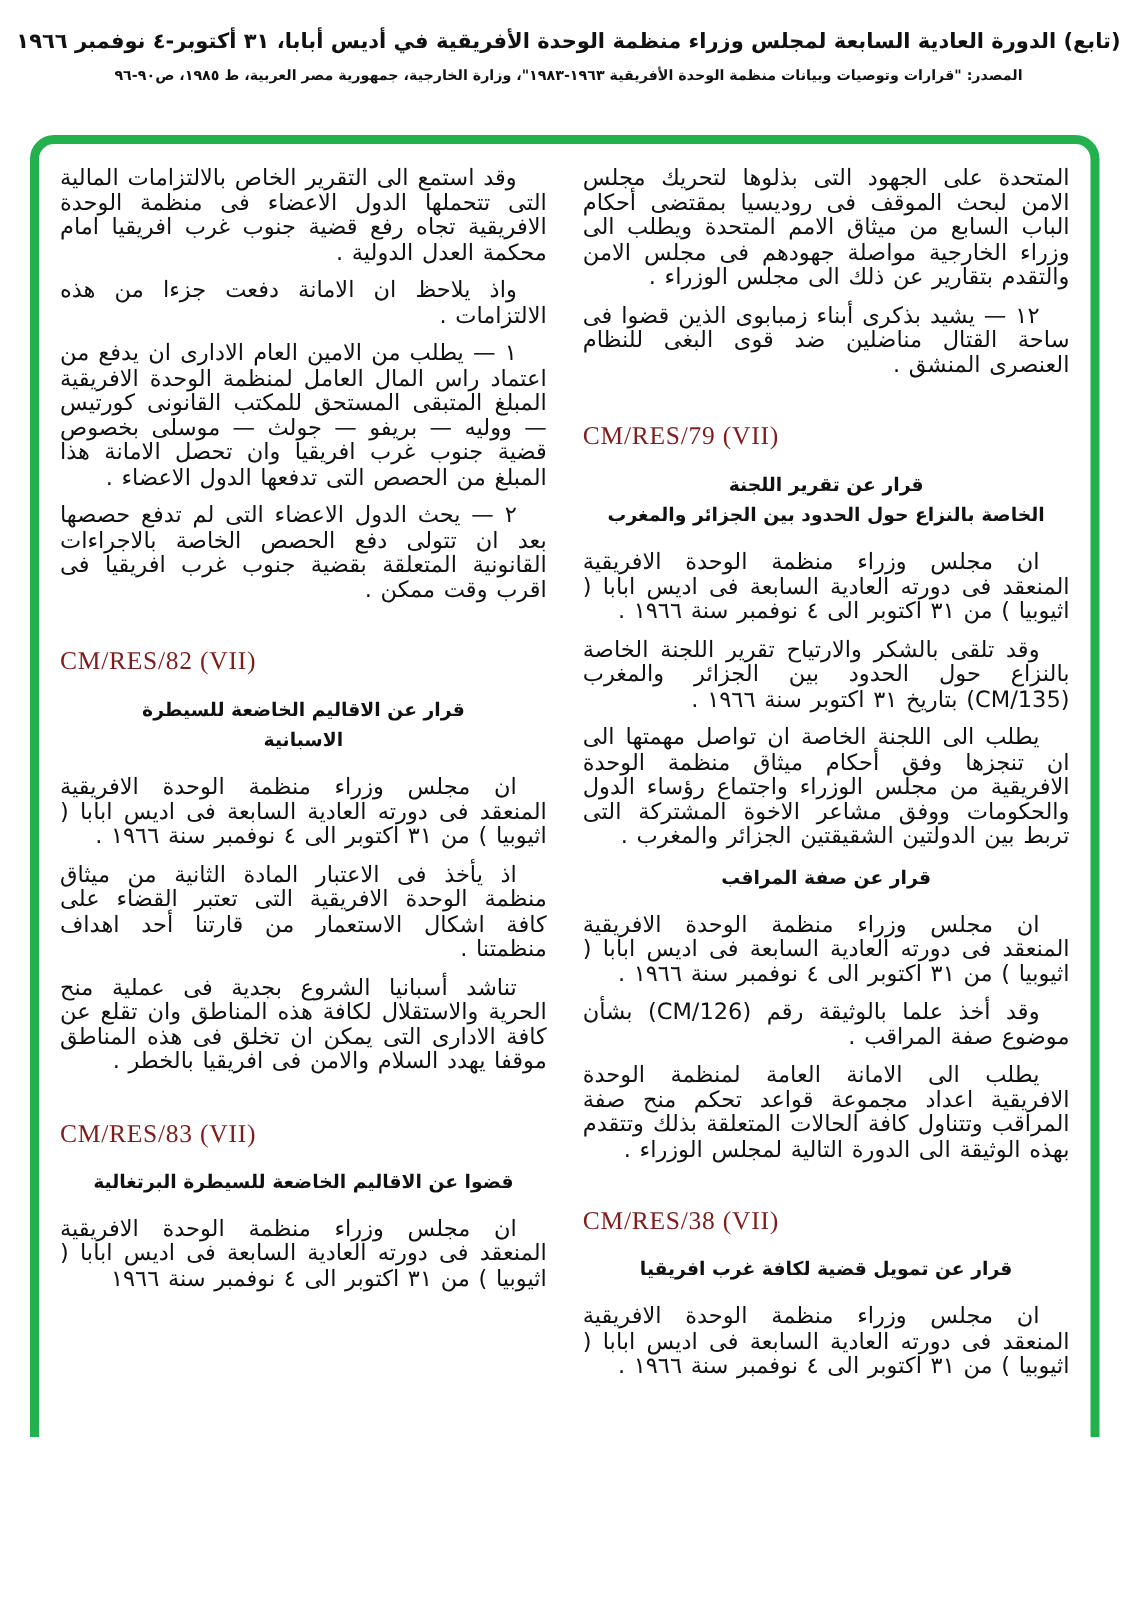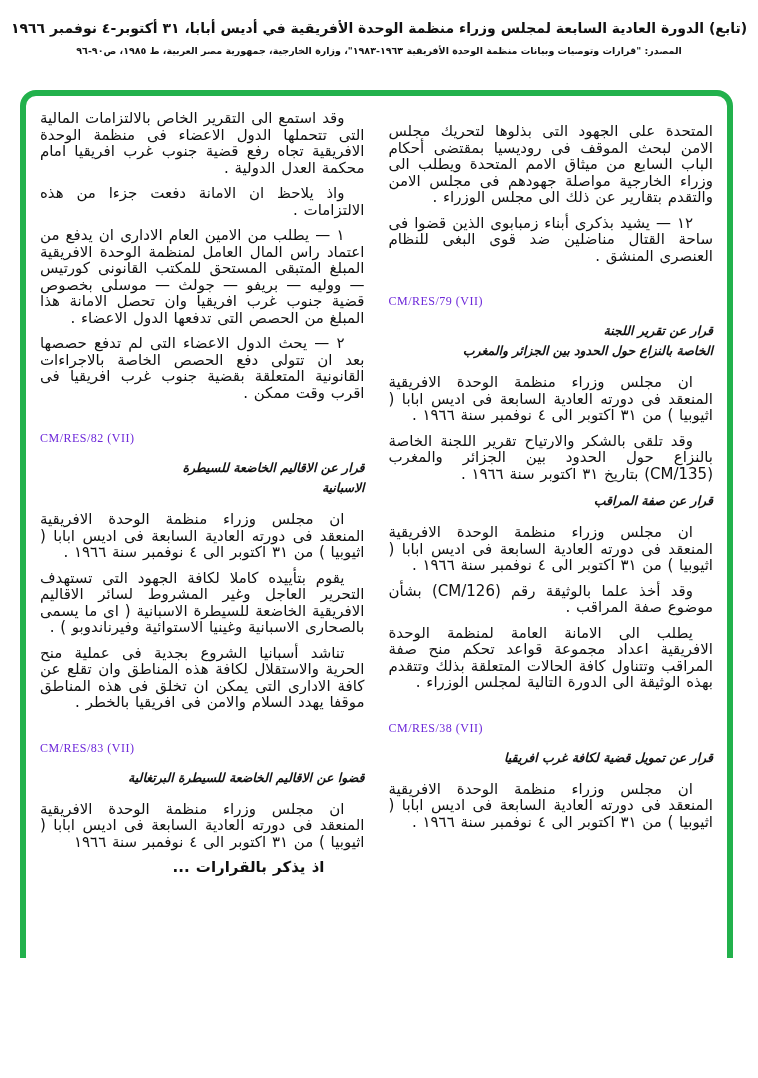--- a/index.html
+++ b/index.html
@@ -14,31 +14,31 @@
     position:absolute;left:20px;top:90px;width:713px;height:926px;
     box-sizing:border-box;border:6px solid #22b14c;border-radius:16px;
     padding:14px 14px 10px 14px;display:flex;gap:24px;direction:rtl;overflow:hidden;
   }
   .col{flex:1 1 0;min-width:0;direction:rtl;}
 
   .para{
     margin:0 0 9px 0;font-size:15px;line-height:16.5px;
     text-align:justify;text-indent:20px;word-spacing:1px;
   }
-  .para.no-indent{text-indent:0;margin-top:13px;}
+  .para.no-indent{text-indent:0;}
   .para.emphasis{font-weight:bold;text-indent:40px;}
 
   .rescode{
     direction:ltr;text-align:left;unicode-bidi:embed;
-    font-family:"Liberation Serif",serif;font-size:12px;
-    margin:30px 0 12px 0;letter-spacing:0.5px;color:#6d28d9;
+    font-family:"Liberation Serif",serif;font-size:17px;
+    margin:30px 0 12px 0;letter-spacing:0.5px;color:#7f1d1d;
   }
   .restitle{
     margin:6px 0 13px 0;font-size:12.5px;font-weight:bold;
-    white-space:pre-line;line-height:20px;font-style:italic;
+    text-align:center;white-space:pre-line;line-height:20px;
   }
 
   .page-footer{position:absolute;top:1036px;left:0;width:758px;text-align:center;}
   .page-number{font-size:13px;font-weight:bold;}
 </style>
 </head>
 <body>
 
 <div class="page">
 
@@ -49,43 +49,43 @@
 
   <main class="content-box" style="border-color: rgb(34, 177, 76);">
     <section class="col">
         <p class="para no-indent">المتحدة على الجهود التى بذلوها لتحريك مجلس الامن لبحث الموقف فى روديسيا بمقتضى أحكام الباب السابع من ميثاق الامم المتحدة ويطلب الى وزراء الخارجية مواصلة جهودهم فى مجلس الامن والتقدم بتقارير عن ذلك الى مجلس الوزراء .</p>
         <p class="para">١٢ — يشيد بذكرى أبناء زمبابوى الذين قضوا فى ساحة القتال مناضلين ضد قوى البغى للنظام العنصرى المنشق .</p>
         <div class="rescode">CM/RES/79 (VII)</div>
         <h3 class="restitle">قرار عن تقرير اللجنة
 الخاصة بالنزاع حول الحدود بين الجزائر والمغرب</h3>
         <p class="para">ان مجلس وزراء منظمة الوحدة الافريقية المنعقد فى دورته العادية السابعة فى اديس ابابا ( اثيوبيا ) من ٣١ اكتوبر الى ٤ نوفمبر سنة ١٩٦٦ .</p>
         <p class="para">وقد تلقى بالشكر والارتياح تقرير اللجنة الخاصة بالنزاع حول الحدود بين الجزائر والمغرب (CM/135) بتاريخ ٣١ اكتوبر سنة ١٩٦٦ .</p>
+        <p class="para">يطلب الى اللجنة الخاصة ان تواصل مهمتها الى ان تنجزها وفق أحكام ميثاق منظمة الوحدة الافريقية من مجلس الوزراء واجتماع رؤساء الدول والحكومات ووفق مشاعر الاخوة المشتركة التى تربط بين الدولتين الشقيقتين الجزائر والمغرب .</p>
         <h3 class="restitle">قرار عن صفة المراقب</h3>
         <p class="para">ان مجلس وزراء منظمة الوحدة الافريقية المنعقد فى دورته العادية السابعة فى اديس ابابا ( اثيوبيا ) من ٣١ اكتوبر الى ٤ نوفمبر سنة ١٩٦٦ .</p>
         <p class="para">وقد أخذ علما بالوثيقة رقم (CM/126) بشأن موضوع صفة المراقب .</p>
         <p class="para">يطلب الى الامانة العامة لمنظمة الوحدة الافريقية اعداد مجموعة قواعد تحكم منح صفة المراقب وتتناول كافة الحالات المتعلقة بذلك وتتقدم بهذه الوثيقة الى الدورة التالية لمجلس الوزراء .</p>
         <div class="rescode">CM/RES/38 (VII)</div>
         <h3 class="restitle">قرار عن تمويل قضية لكافة غرب افريقيا</h3>
         <p class="para">ان مجلس وزراء منظمة الوحدة الافريقية المنعقد فى دورته العادية السابعة فى اديس ابابا ( اثيوبيا ) من ٣١ اكتوبر الى ٤ نوفمبر سنة ١٩٦٦ .</p>
       </section>
     <section class="col">
         <p class="para">وقد استمع الى التقرير الخاص بالالتزامات المالية التى تتحملها الدول الاعضاء فى منظمة الوحدة الافريقية تجاه رفع قضية جنوب غرب افريقيا امام محكمة العدل الدولية .</p>
         <p class="para">واذ يلاحظ ان الامانة دفعت جزءا من هذه الالتزامات .</p>
         <p class="para">١ — يطلب من الامين العام الادارى ان يدفع من اعتماد راس المال العامل لمنظمة الوحدة الافريقية المبلغ المتبقى المستحق للمكتب القانونى كورتيس — ووليه — بريفو — جولث — موسلى بخصوص قضية جنوب غرب افريقيا وان تحصل الامانة هذا المبلغ من الحصص التى تدفعها الدول الاعضاء .</p>
         <p class="para">٢ — يحث الدول الاعضاء التى لم تدفع حصصها بعد ان تتولى دفع الحصص الخاصة بالاجراءات القانونية المتعلقة بقضية جنوب غرب افريقيا فى اقرب وقت ممكن .</p>
         <div class="rescode">CM/RES/82 (VII)</div>
         <h3 class="restitle">قرار عن الاقاليم الخاضعة للسيطرة
 الاسبانية</h3>
         <p class="para">ان مجلس وزراء منظمة الوحدة الافريقية المنعقد فى دورته العادية السابعة فى اديس ابابا ( اثيوبيا ) من ٣١ اكتوبر الى ٤ نوفمبر سنة ١٩٦٦ .</p>
-        <p class="para">يقوم بتأييده كاملا لكافة الجهود التى تستهدف التحرير العاجل وغير المشروط لسائر الاقاليم الافريقية الخاضعة للسيطرة الاسبانية ( اى ما يسمى بالصحارى الاسبانية وغينيا الاستوائية وفيرناندوبو ) .</p>
+        <p class="para">اذ يأخذ فى الاعتبار المادة الثانية من ميثاق منظمة الوحدة الافريقية التى تعتبر القضاء على كافة اشكال الاستعمار من قارتنا أحد اهداف منظمتنا .</p>
         <p class="para">تناشد أسبانيا الشروع بجدية فى عملية منح الحرية والاستقلال لكافة هذه المناطق وان تقلع عن كافة الادارى التى يمكن ان تخلق فى هذه المناطق موقفا يهدد السلام والامن فى افريقيا بالخطر .</p>
         <div class="rescode">CM/RES/83 (VII)</div>
         <h3 class="restitle">قضوا عن الاقاليم الخاضعة للسيطرة البرتغالية</h3>
         <p class="para">ان مجلس وزراء منظمة الوحدة الافريقية المنعقد فى دورته العادية السابعة فى اديس ابابا ( اثيوبيا ) من ٣١ اكتوبر الى ٤ نوفمبر سنة ١٩٦٦</p>
-        <p class="para emphasis">اذ يذكر بالقرارات ...</p>
       </section>
   </main>
 
   <footer class="page-footer">
     <span class="page-number">٣</span>
   </footer>
 
 </div>
 
 </body></html>

